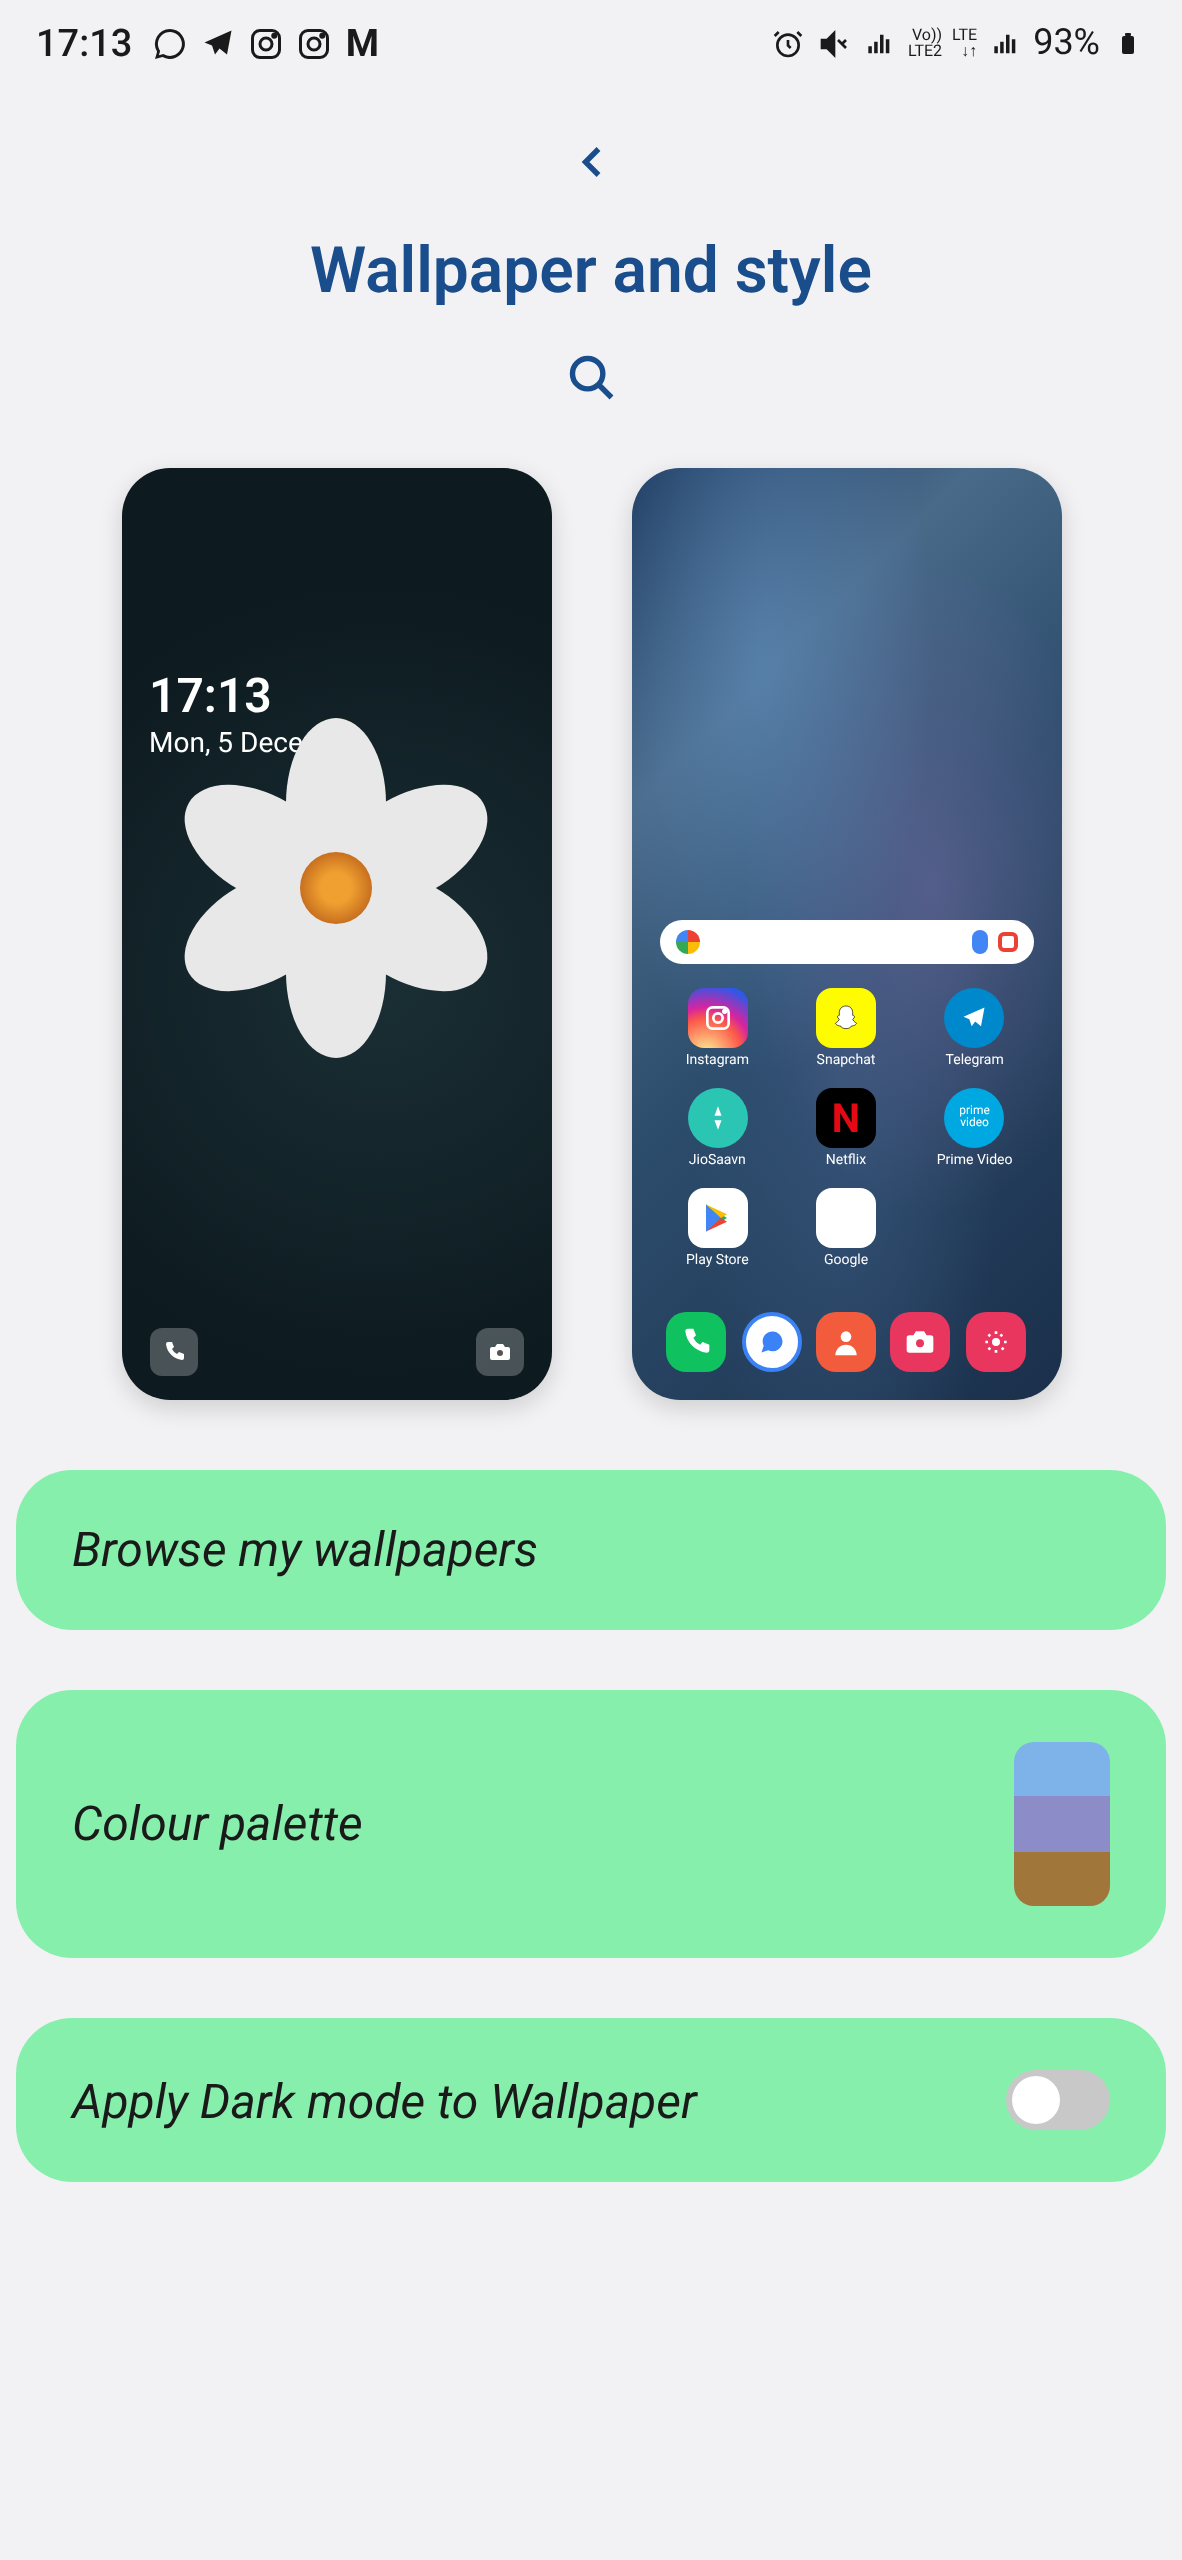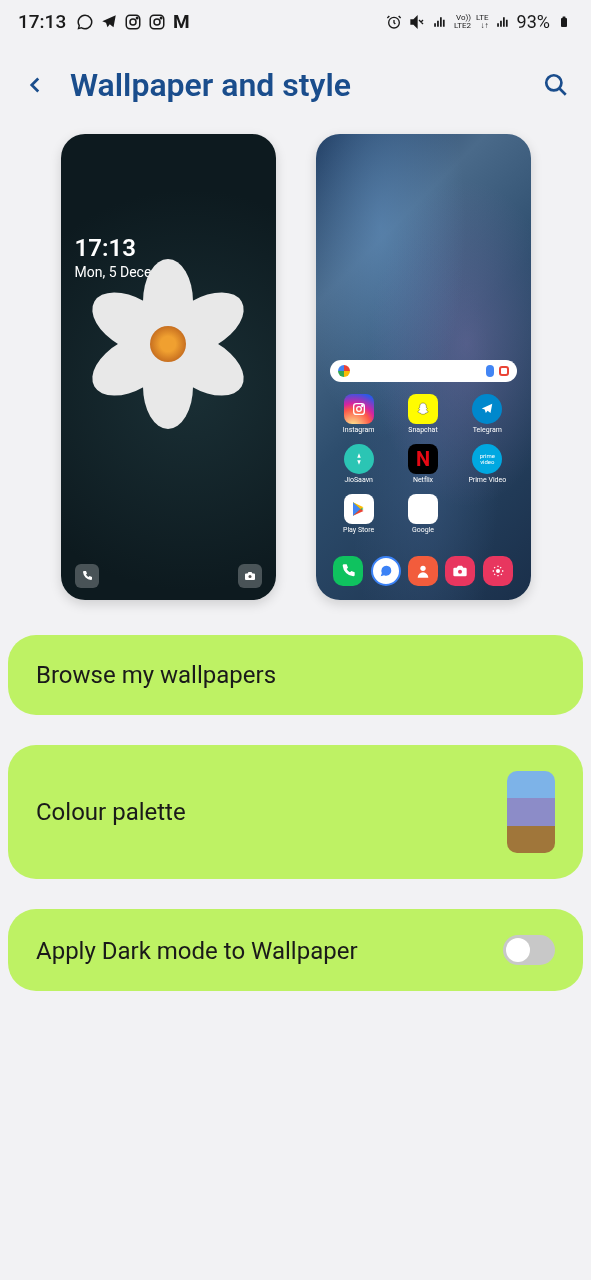--- a/index.html
+++ b/index.html
@@ -43,20 +43,21 @@
       height: 18px;
       display: inline-flex;
       align-items: center;
       justify-content: center;
     }
     .header {
       display: flex;
       align-items: center;
       padding: 25px 20px 30px;
       gap: 20px;
+      flex-direction: column;
     }
     .back-btn {
       width: 30px;
       height: 30px;
       display: flex;
       align-items: center;
       justify-content: center;
       color: #1a4d8c;
     }
     .header-title {
@@ -238,24 +239,25 @@
     }
     .dock-icon {
       width: 30px;
       height: 30px;
       border-radius: 10px;
       display: flex;
       align-items: center;
       justify-content: center;
     }
     .card {
-      background: #bef264;
+      background: #86efac;
       border-radius: 28px;
       margin: 0 8px 30px;
       padding: 26px 28px;
+      font-style: italic;
     }
     .card-title {
       font-size: 24px;
       color: #1a1a1a;
       font-weight: 400;
     }
     .card-sub {
       font-size: 18px;
       color: #777;
       margin-top: 6px;

